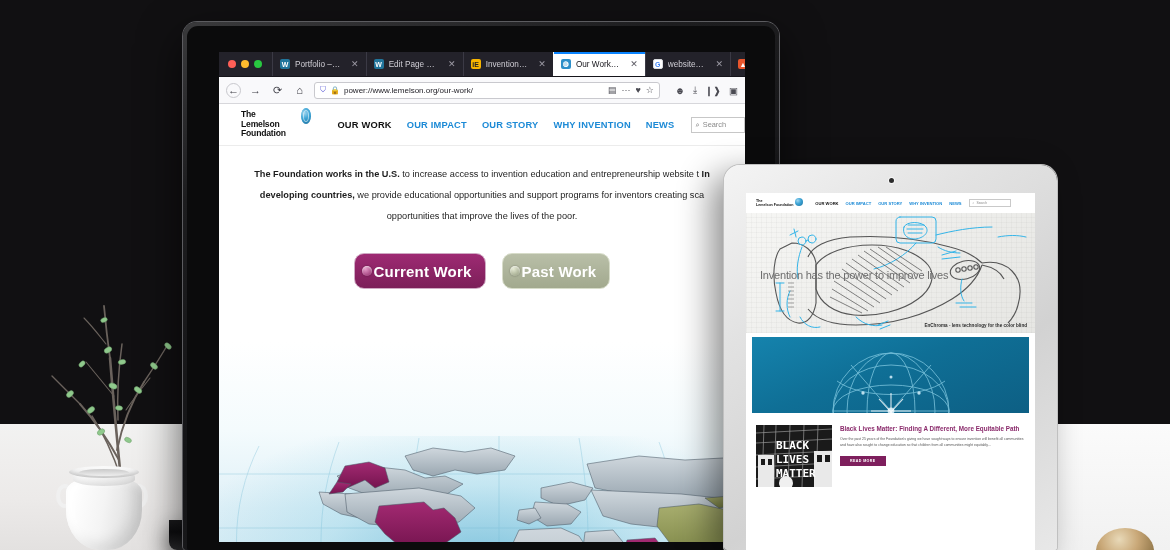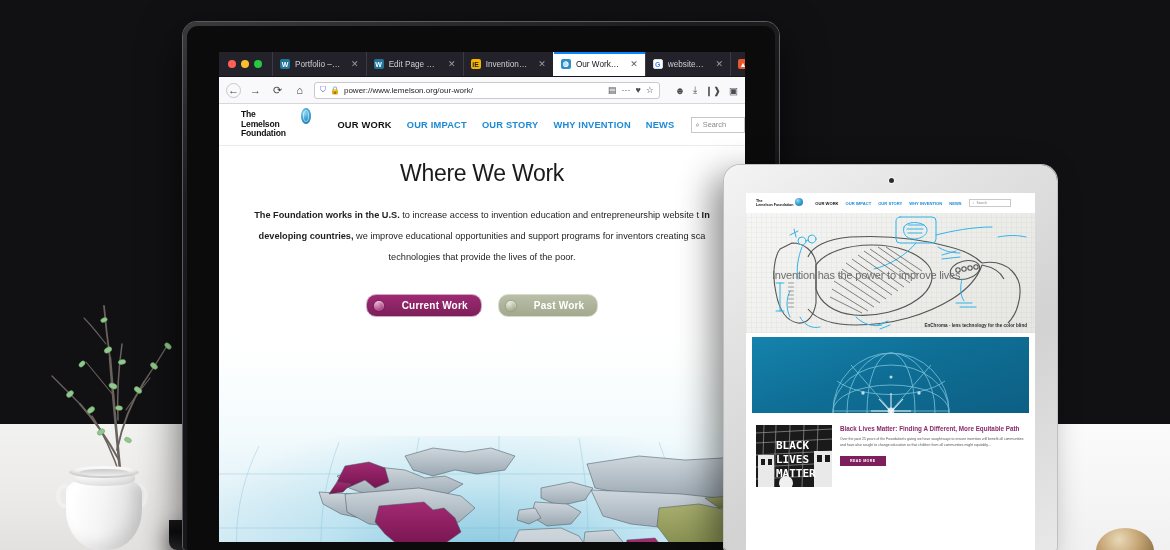--- a/index.html
+++ b/index.html
@@ -127,22 +127,22 @@
   .searchbox .ph { font-size:7.4px; color:#8a8a8a; }
 
   .hero { position:relative; height:100%;
           background:linear-gradient(180deg,#ffffff 0%, #ffffff 40%, #f4fbfd 58%, #dff0f7 74%, #cfe8f2 100%); }
   .h1 { text-align:center; font-size:23px; color:#1a1a1a; padding-top:14px;
         letter-spacing:-.3px; font-weight:normal; }
   .lede { text-align:center; font-size:9.2px; line-height:21px; color:#1e1e1e;
           padding:18px 22px 0 22px; }
   .lede b { font-weight:bold; }
   .btnrow { display:flex; justify-content:center; gap:16px; margin-top:26px; }
-  .pill { display:flex; align-items:center; gap:18px; height:23px; padding:0 13px 0 7px;
-          border-radius:10px; font-size:10px; font-weight:bold; color:#fff; letter-spacing:.2px; }
+  .pill { display:flex; align-items:center; gap:2px; height:36px; padding:0 13px 0 7px;
+          border-radius:10px; font-size:15px; font-weight:bold; color:#fff; letter-spacing:.2px; }
   .pill .led { width:10px; height:10px; border-radius:50%;
                box-shadow: inset 0 1px 2px rgba(255,255,255,.7), 0 0 2px rgba(0,0,0,.35); }
   .pill.cur { background:linear-gradient(180deg,#9e2a73 0%, #7c1f59 100%);
               border:1px solid #cfa9c3; }
   .pill.cur .led { background:radial-gradient(circle at 35% 30%, #e59bc9, #8a1f62); }
   .pill.past{ background:linear-gradient(180deg,#b9bfa8 0%, #a2a98e 100%);
               border:1px solid #d7dcc9; color:#ffffff; }
   .pill.past .led{ background:radial-gradient(circle at 35% 30%, #e4e9d2, #8d9578); }
 
   
@@ -176,21 +176,21 @@
               display:flex; align-items:center; padding:0 2px; gap:2px; }
   .t-search span { font-size:3.4px; color:#8a8a8a; }
 
   .t-hero { position:relative; height:120px; background:#efefed; overflow:hidden; }
   .t-hero .paper { position:absolute; inset:0;
     background-image:
       repeating-linear-gradient(0deg, rgba(0,0,0,.028) 0 1px, transparent 1px 5px),
       repeating-linear-gradient(90deg, rgba(0,0,0,.028) 0 1px, transparent 1px 5px),
       linear-gradient(135deg,#f6f6f4,#e6e6e3); }
   .t-hero svg { position:absolute; inset:0; }
-  .t-heroline { position:absolute; left:26px; top:56px; font-size:11px; color:#6d6d6d;
+  .t-heroline { position:absolute; left:14px; top:56px; font-size:11px; color:#6d6d6d;
                 font-weight:normal; letter-spacing:-.2px; }
   .t-herocap { position:absolute; right:8px; bottom:5px; font-size:4.6px; font-weight:bold; color:#2a2a2a; }
 
   .t-blue { position:relative; height:76px; margin:4px 6px 0 6px;
             background:linear-gradient(160deg,#1583ad 0%, #0f6f96 45%, #0d5f84 100%); overflow:hidden; }
   .t-blue svg { position:absolute; left:50%; top:4px; transform:translateX(-50%); }
 
   .t-article { display:flex; gap:8px; padding:12px 10px 0 10px; }
   .t-thumb { width:76px; height:62px; flex:0 0 76px; position:relative; overflow:hidden;
              background:#141414; }
@@ -351,26 +351,25 @@
             <a href="#">WHY INVENTION</a>
             <a href="#">NEWS</a>
           </nav>
           <div class="searchbox">
             <span class="mag">⌕</span>
             <span class="ph">Search</span>
           </div>
         </div>
 
         <div class="hero">
-          <h1 class="h1">Where We Work</h1>
 
           <div class="lede">
             <b>The Foundation works in the U.S.</b><span> to increase access to invention education and entrepreneurship website t</span>
-            <b>In developing countries,</b><span> we improve educational opportunities and support programs for inventors creating sca</span>
-            <span>technologies that provide the lives of the poor.</span>
+            <b>In developing countries,</b><span> we provide educational opportunities and support programs for inventors creating sca</span>
+            <span>opportunities that improve the lives of the poor.</span>
           </div>
 
           <div class="btnrow">
             <div class="pill cur">
               <span class="led"></span>
               <span>Current Work</span>
             </div>
             <div class="pill past">
               <span class="led"></span>
               <span>Past Work</span>

